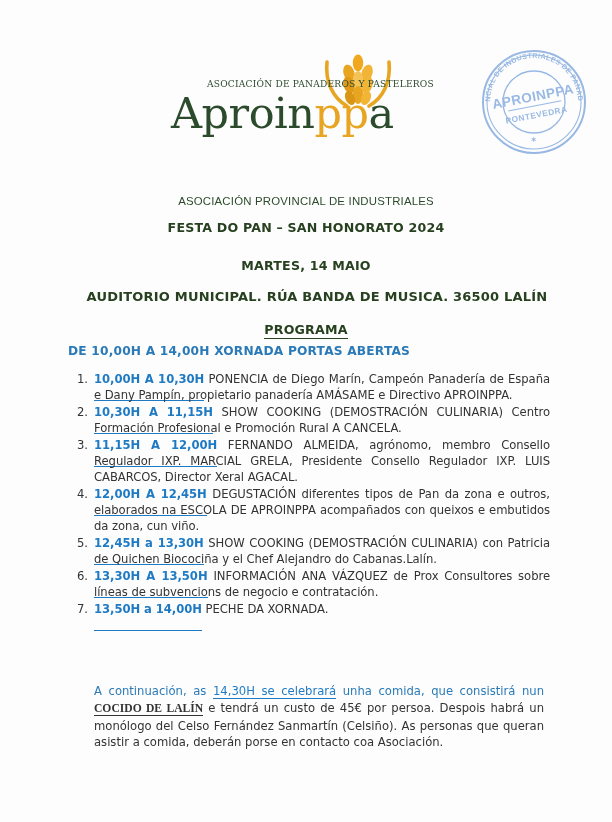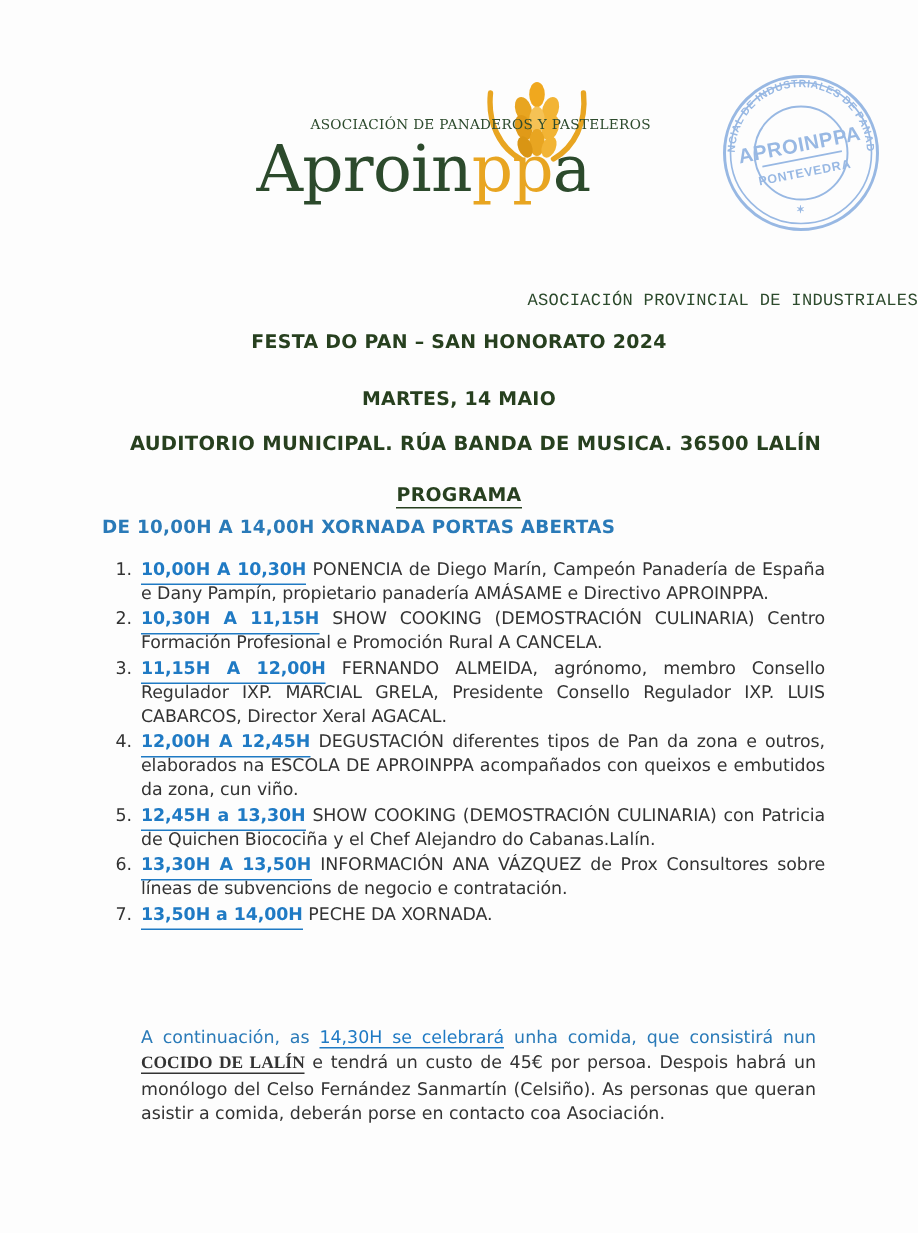--- a/index.html
+++ b/index.html
@@ -61,26 +61,26 @@
     left: 36px;
     top: -13px;
     font-family: "DejaVu Serif", serif;
     font-size: 9.1px;
     letter-spacing: 0.2px;
     color: #2c4a2c;
     white-space: nowrap;
   }
   .logo-sub {
     margin-top: 4px;
-    font-family: Liberation Mono, monospace;
+    font-family: Liberation Sans, sans-serif;
     font-size: 11.4px;
     line-height: 1.22;
     color: #2c4a2c;
     letter-spacing: 0.2px;
-    text-align: right;
+    text-align: center;
   }
 
   
   .stamp {
     position: absolute;
     left: 478px;
     top: 46px;
     width: 112px;
     height: 112px;
     opacity: 0.62;
@@ -143,21 +143,21 @@
     font-size: 11.6px;
     line-height: 1.38;
     color: #333333;
     text-align: justify;
     letter-spacing: -0.05px;
   }
   .time {
     color: #1f7ac4;
     font-weight: bold;
     border-bottom: 1.2px solid #1f7ac4;
-    padding-bottom: 3px;
+    padding-bottom: 14px;
     white-space: nowrap;
   }
 
   .closing {
     position: absolute;
     left: 94px;
     top: 683px;
     width: 450px;
     font-family: "DejaVu Sans", sans-serif;
     font-size: 11.6px;

